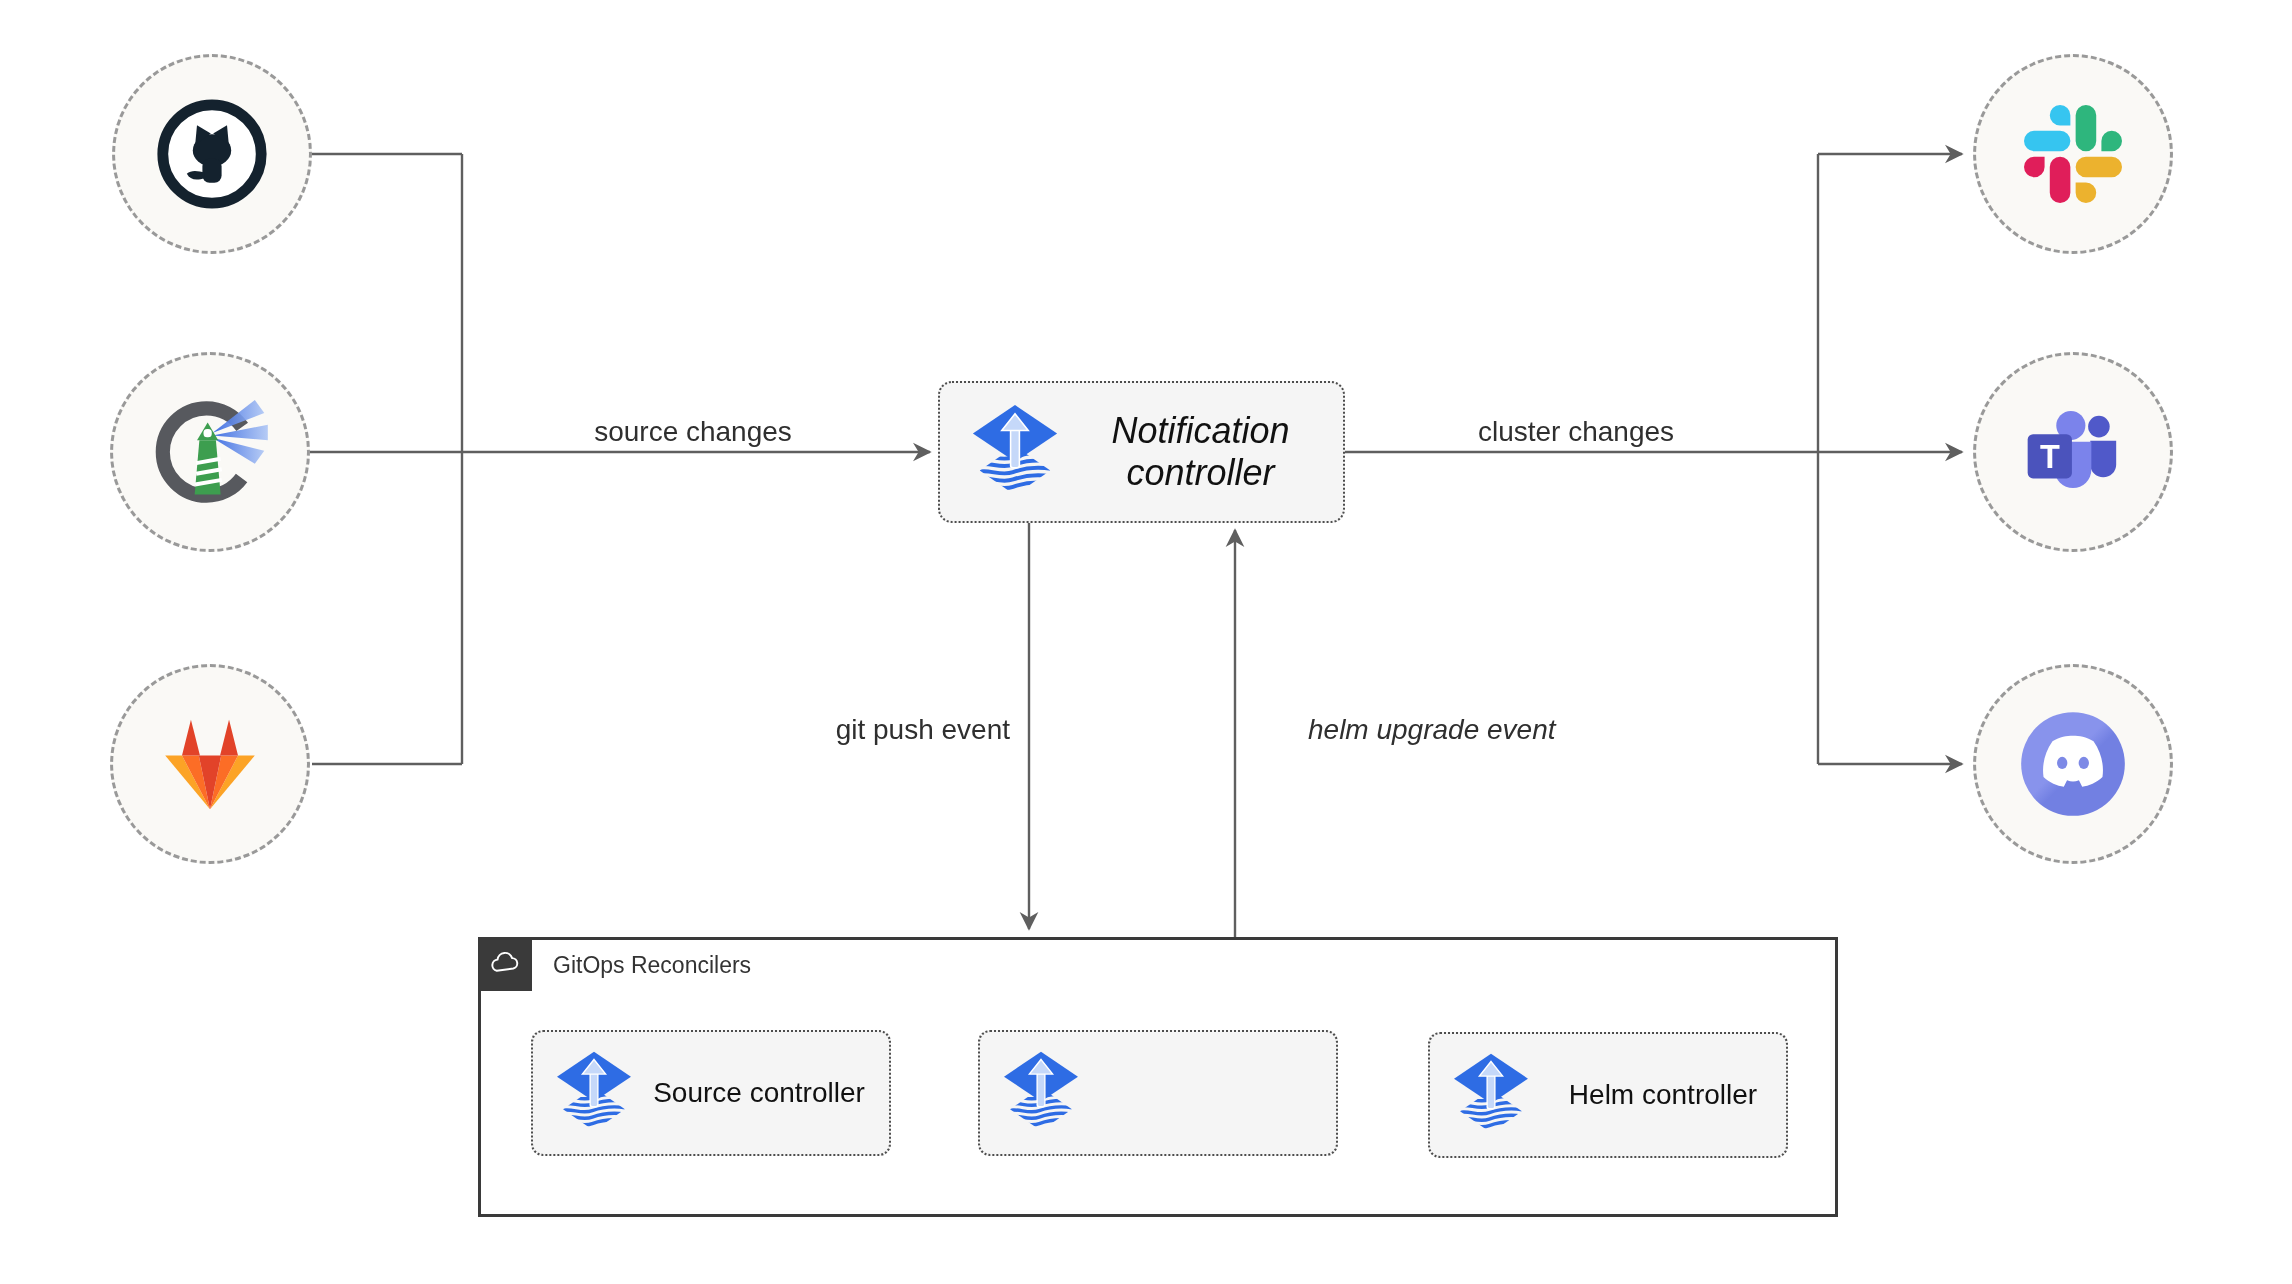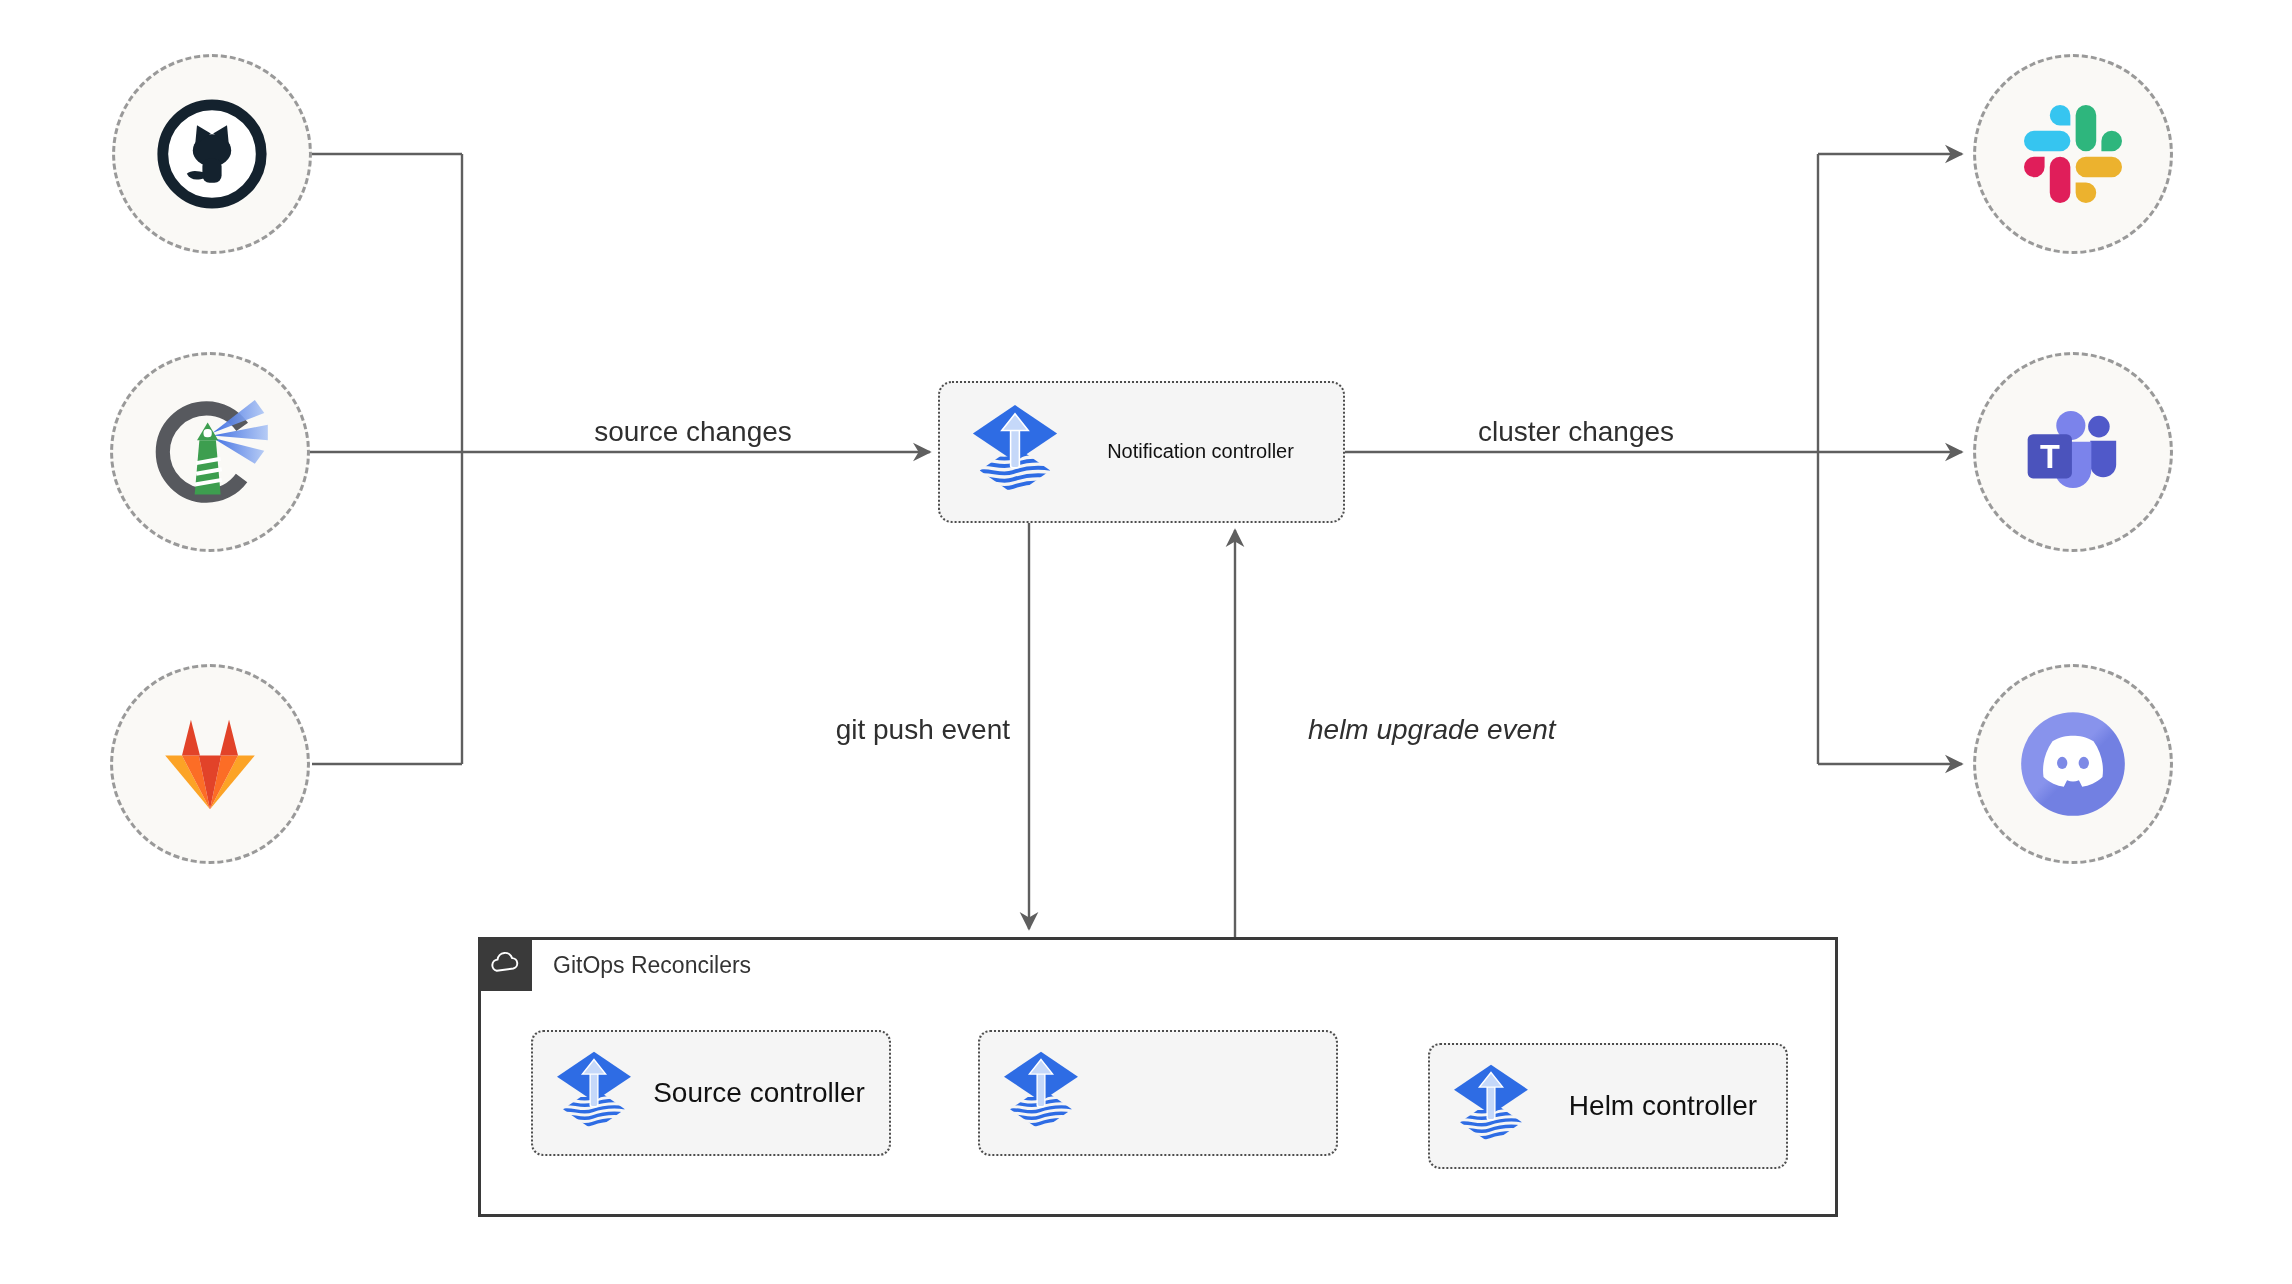--- a/index.html
+++ b/index.html
@@ -14,21 +14,21 @@
     display:flex;align-items:center;justify-content:center;
   }
   .ctrl-box{
     position:absolute;background:#f5f5f5;border:2px dotted #4d4d4d;border-radius:14px;
     box-sizing:border-box;display:flex;align-items:center;
   }
   .ctrl-box .label{
     flex:1;text-align:center;color:#111;line-height:1.18;
   }
   .notif{left:938px;top:381px;width:407px;height:142px;padding:0 26px;gap:20px;}
-  .notif .label{font-size:20px;}
+  .notif .label{font-size:36px;font-style:italic;}
   .inner{width:360px;height:126px;padding:0 18px;gap:10px;border-radius:12px;}
   .inner .label{font-size:28px;}
   .edge-label{
     position:absolute;font-size:28px;color:#2f2f2f;white-space:nowrap;margin-top:20px;
   }
   .center{text-align:center;}
   .right{text-align:right;}
   .container-box{
     position:absolute;left:458px;top:937px;width:1360px;height:280px;
     border:3px solid #3a3a3a;box-sizing:border-box;background:#ffffff;margin-left:20px;
@@ -199,21 +199,21 @@
         </svg>
       <div class="label">Source controller</div>
     </div>
 
     <div class="ctrl-box inner" style="left:497px;top:90px;">
       <svg class="flux-icon" width="86" height="86" viewBox="0 0 100 100">
           <use href="#flux-mark"></use>
         </svg>
     </div>
 
-    <div class="ctrl-box inner" style="left:947px;top:103px;gap:24px;">
+    <div class="ctrl-box inner" style="left:947px;top:92px;gap:24px;">
       <svg class="flux-icon" width="86" height="86" viewBox="0 0 100 100">
           <use href="#flux-mark"></use>
         </svg>
       <div class="label">Helm controller</div>
     </div>
   </div>
 
 </div>
 
 </body></html>

